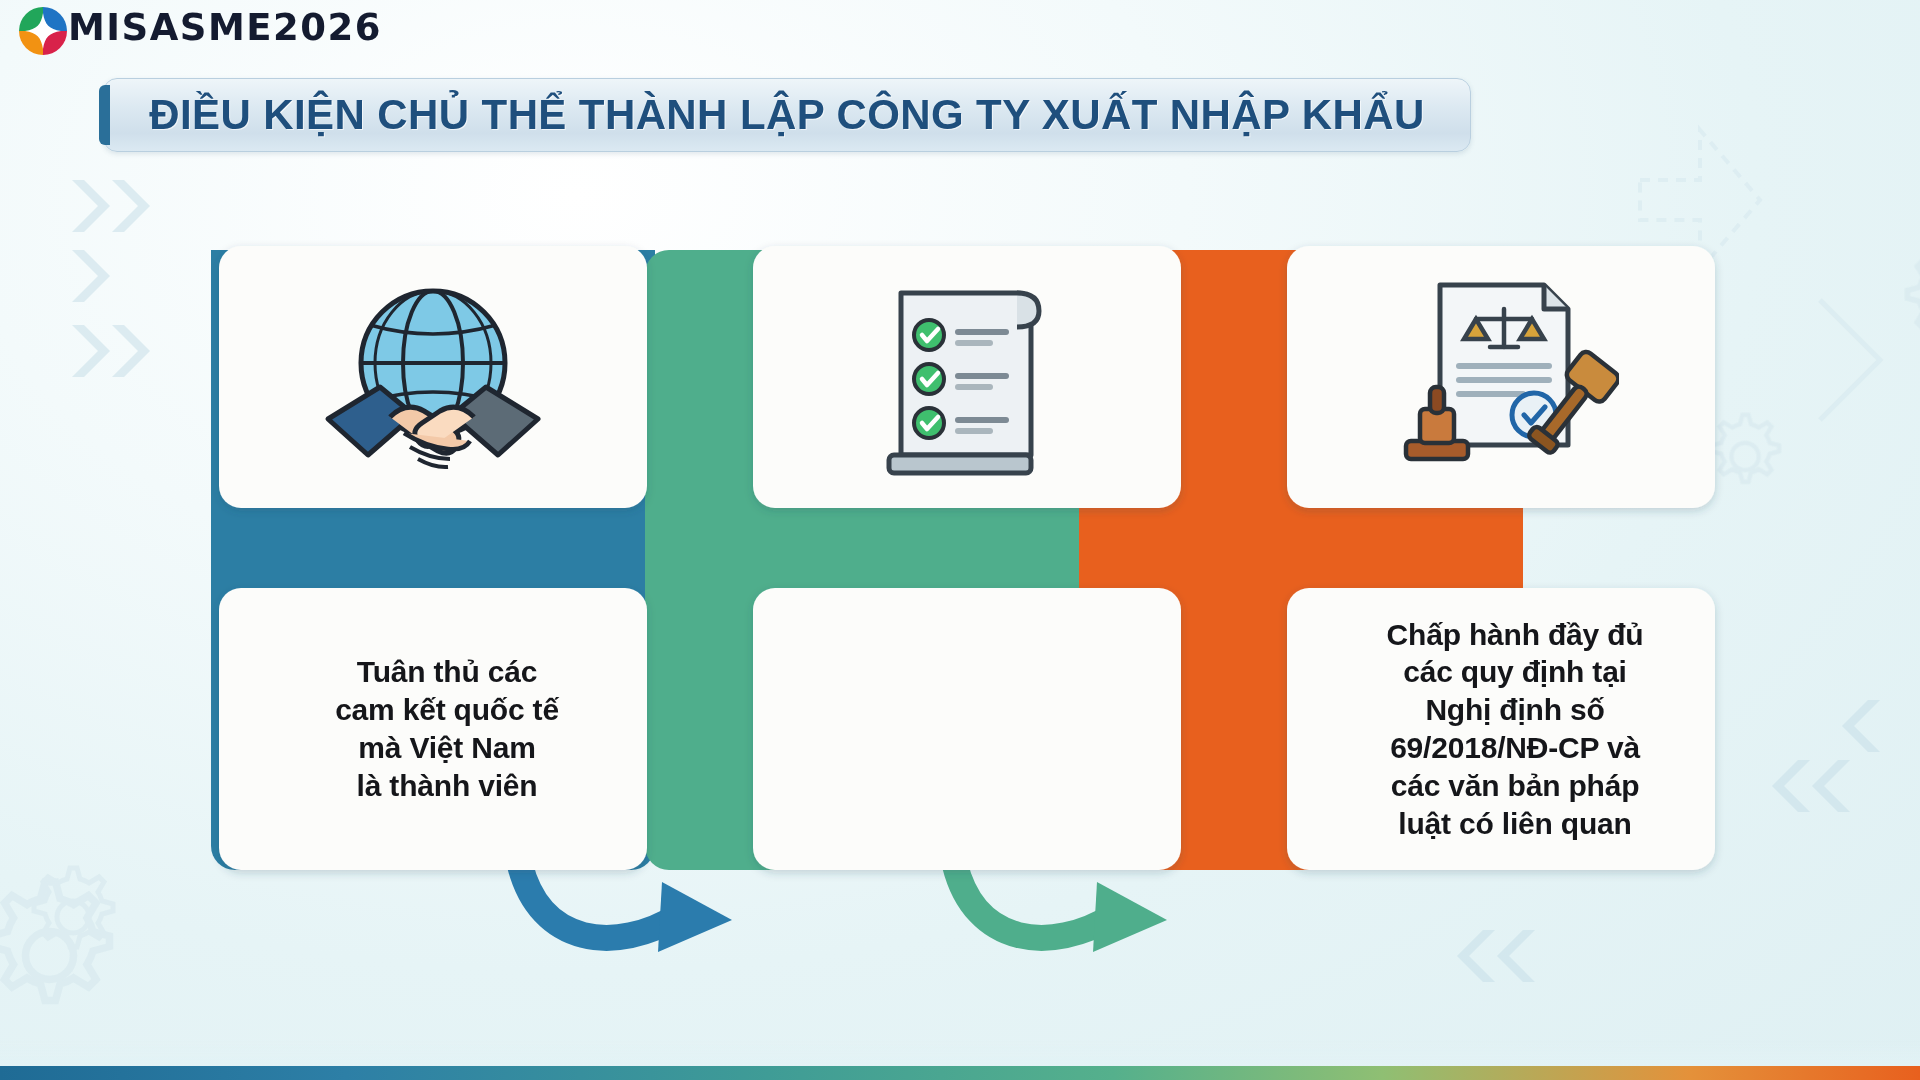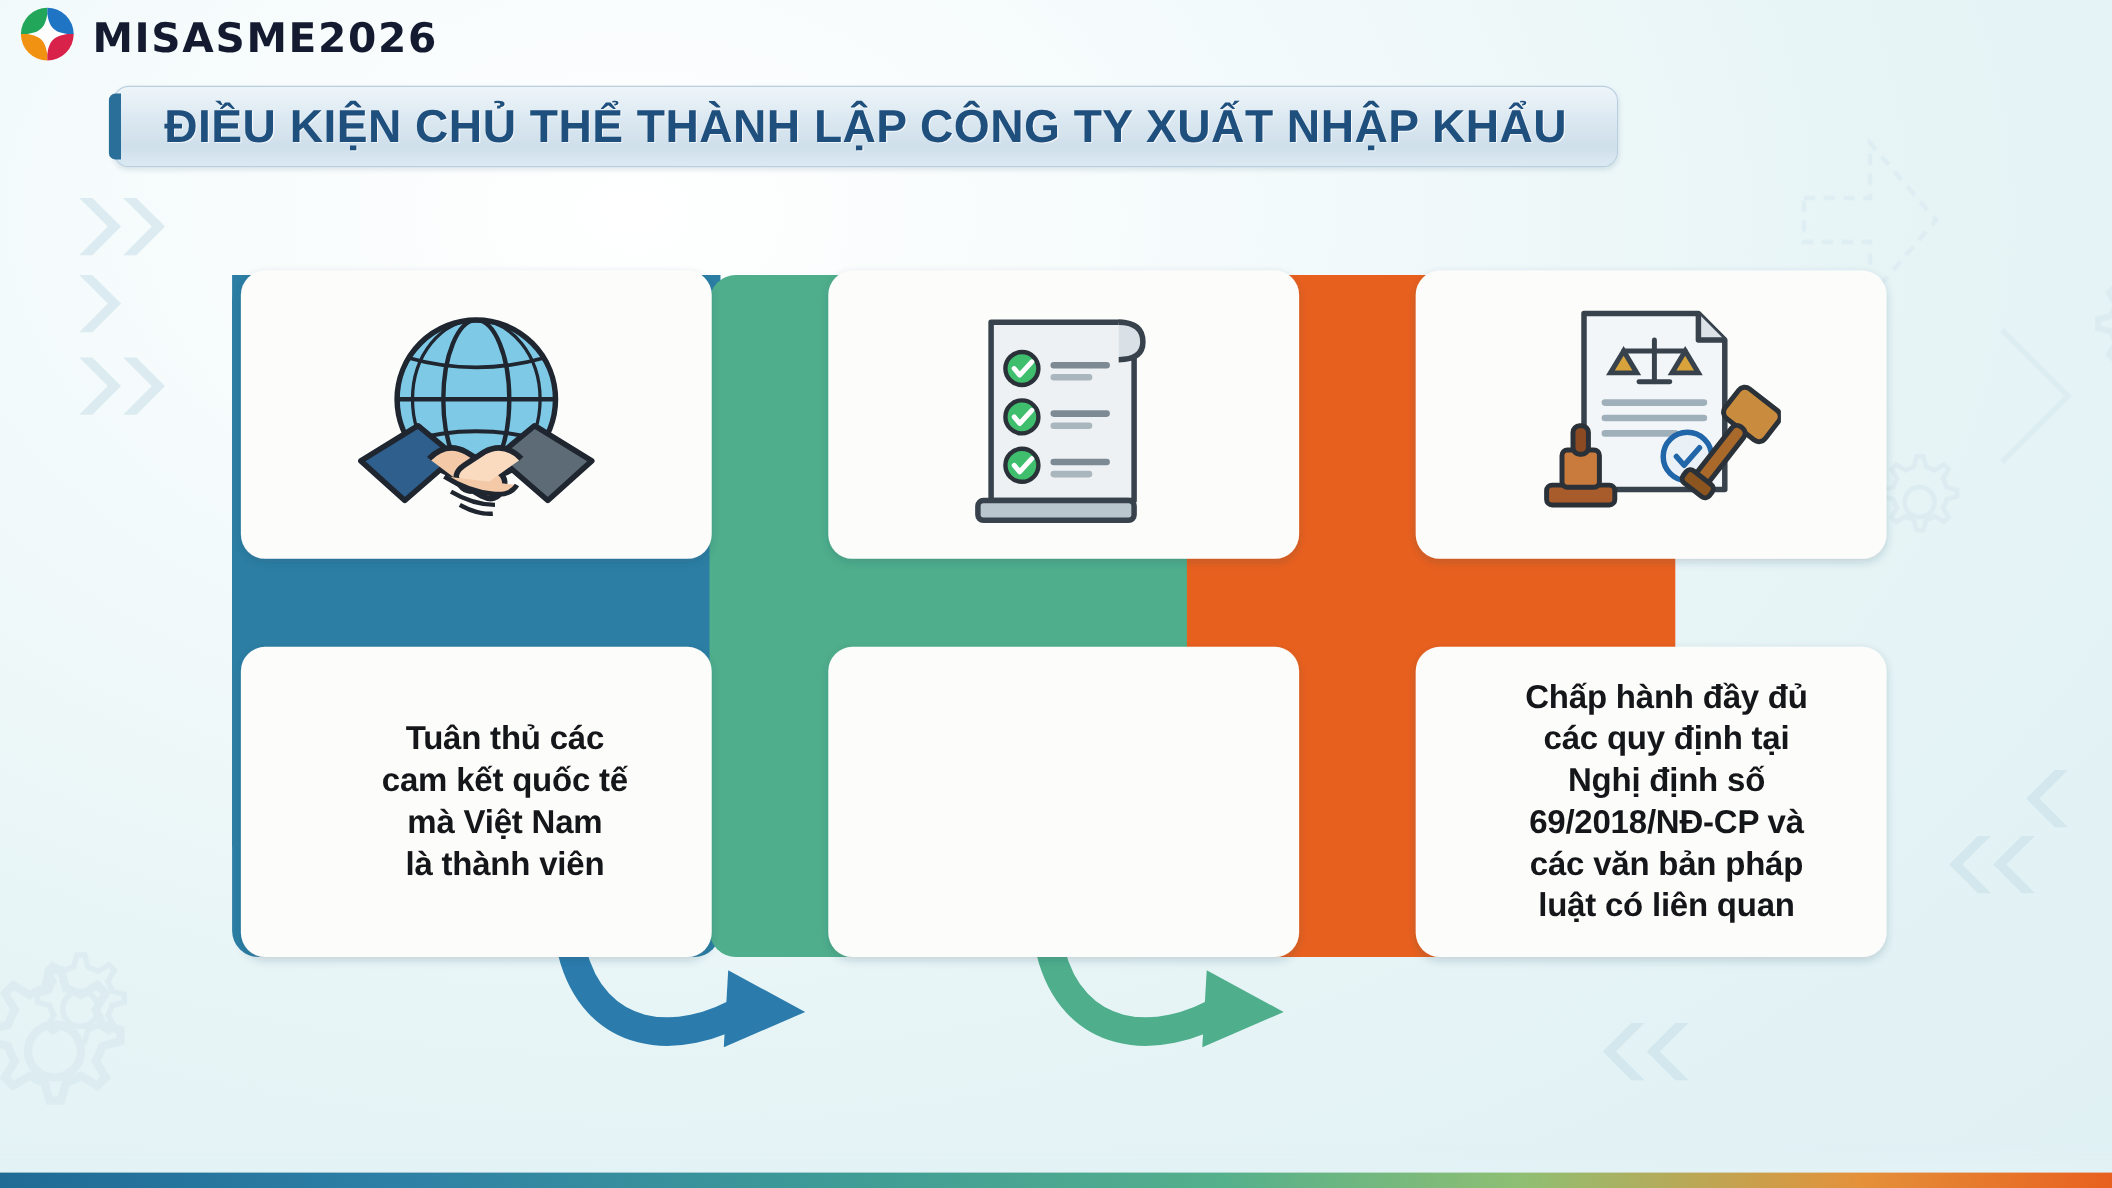--- a/index.html
+++ b/index.html
@@ -23,21 +23,21 @@
     background:linear-gradient(90deg,#1f6b95 0%,#2d7fa6 18%,#3f9c96 40%,#55b08c 58%,#8fbf73 72%,#e4913a 88%,#e8601e 100%);
   }
   .footer-shadow{
     position:absolute;left:0;bottom:14px;width:100%;height:26px;
     background:linear-gradient(180deg,rgba(255,255,255,0) 0%,rgba(226,242,245,.85) 100%);
   }
 
   
   #logo-row{
     position:absolute;left:18px;top:6px;
-    display:flex;align-items:flex-end;gap:16px;
+    display:flex;align-items:flex-start;
     z-index:6;
   }
   .logo-mark{
     width:50px;height:50px;border-radius:50%;position:relative;flex:0 0 auto;
     overflow:hidden;
   }
   .logo-text{
     font-size:37px;font-weight:bold;letter-spacing:1.5px;
     color:#141b30;
     font-family:"DejaVu Sans",sans-serif;
@@ -268,21 +268,21 @@
       <g transform="rotate(38 190 130)">
         <rect x="168" y="84" width="46" height="34" rx="7" fill="#c98b3d" stroke="#2a3138" stroke-width="4.5"></rect>
         <rect x="184" y="116" width="14" height="62" rx="6" fill="#a8692a" stroke="#2a3138" stroke-width="4.5"></rect>
         <rect x="176" y="174" width="30" height="14" rx="5" fill="#8c5520" stroke="#2a3138" stroke-width="4.5"></rect>
       </g>
     </svg>
   </div>
 </div>
 
 <div style="position:absolute;left:0;top:0;width:1920px;height:1080px;z-index:7;">
-  <div class="card-text" style="position:absolute;left:231px;top:588px;width:428px;height:282px;">Tuân thủ các
+  <div class="card-text" style="position:absolute;left:219px;top:588px;width:428px;height:282px;">Tuân thủ các
 cam kết quốc tế
 mà Việt Nam
 là thành viên</div>
   <div class="card-text" style="position:absolute;left:1287px;top:588px;width:428px;height:282px;">Chấp hành đầy đủ
 các quy định tại
 Nghị định số
 69/2018/NĐ-CP và
 các văn bản pháp
 luật có liên quan</div>
 </div>

